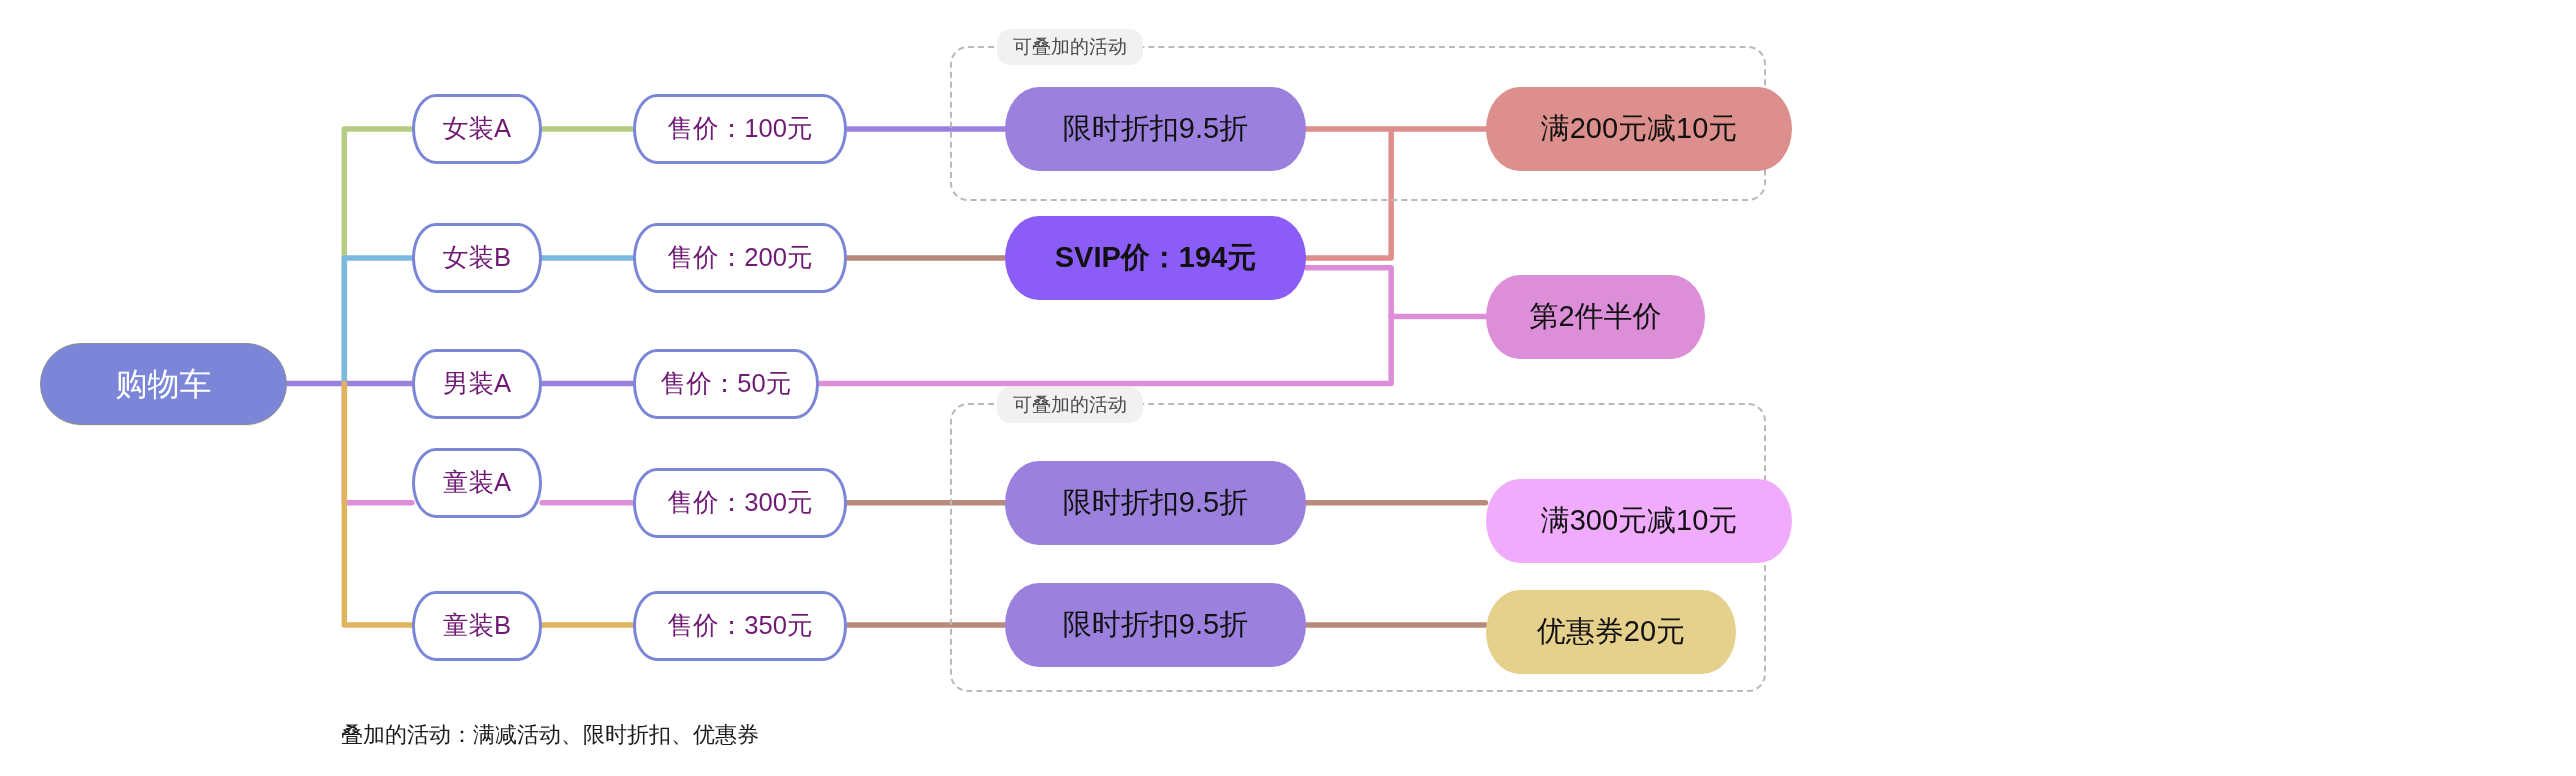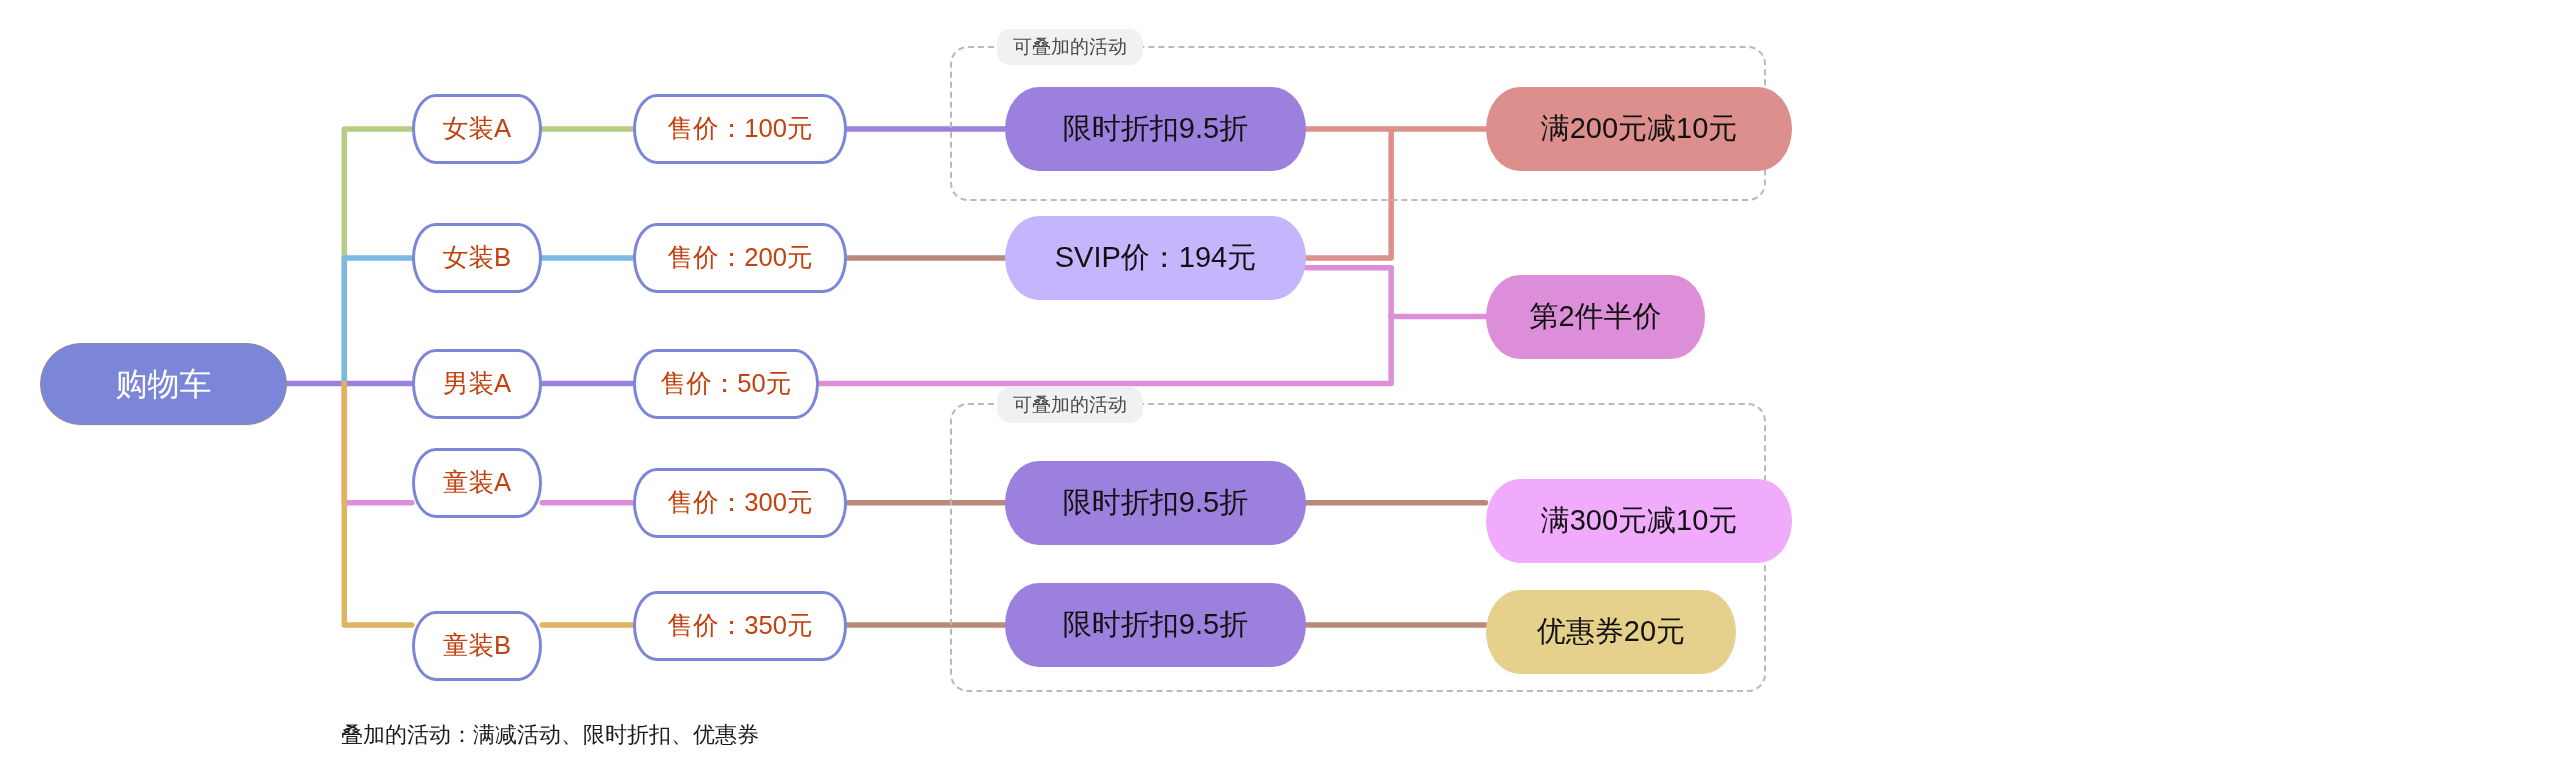--- a/index.html
+++ b/index.html
@@ -10,27 +10,27 @@
   .node{position:absolute;box-sizing:border-box;display:flex;align-items:center;
         justify-content:center;text-align:center;line-height:1.15;}
 
   
   .root{border-radius:608px;background:#7b86d8;color:#ffffff;
         border:1.8px solid #8d8d8d;font-size:32px;font-weight:400;
         box-shadow:0 1.2px 0 rgba(0,0,0,.06);}
 
   
   .outlined{background:#ffffff;border:3.7px solid #7b86d8;border-radius:29px/43px;
-            color:#c2410c;font-size:25.6px;font-weight:400;}
+            color:#701a75;font-size:25.6px;font-weight:400;}
 
   
   .pill{border-radius:37px/46px;color:#111111;font-size:29px;font-weight:400;}
   .pill.lilac   {background:#9b81dd;}
   .pill.salmon  {background:#dc8f8c;}
-  .pill.brown   {background:#c4b5fd;}
+  .pill.brown   {background:#8b5cf6;font-weight:bold;}
   .pill.magenta {background:#dd8ed9;}
   .pill.olive   {background:#f0abfc;margin-top:18px;}
   .pill.sand    {background:#e5d08c;margin-top:7px;}
 
   
   .group{position:absolute;box-sizing:border-box;border:2.4px dashed #b9b9b9;
          border-radius:18px;background:transparent;}
   .group-label{position:absolute;background:#f1f1f1;color:#4a4a4a;
                font-size:19px;padding:4.9px 16px;border-radius:13.4px;white-space:nowrap;}
 
@@ -84,21 +84,21 @@
 
   <div class="group" style="left:950px;top:403px;width:816px;height:289px;"></div>
   <div class="group-label" style="left:997px;top:387px;">可叠加的活动</div>
 
   <div class="node root" style="left:40px;top:343px;width:247px;height:82px;">购物车</div>
 
   <div class="node outlined" style="left:412px;top:94px;width:130px;height:70px;">女装A</div>
   <div class="node outlined" style="left:412px;top:223px;width:130px;height:70px;">女装B</div>
   <div class="node outlined" style="left:412px;top:349px;width:130px;height:70px;">男装A</div>
   <div class="node outlined" style="left:412px;top:448px;width:130px;height:70px;">童装A</div>
-  <div class="node outlined" style="left:412px;top:591px;width:130px;height:70px;margin-top:20px;">童装B</div>
+  <div class="node outlined" style="left:412px;top:591px;width:130px;height:70px;">童装B</div>
 
   <div class="node outlined" style="left:633px;top:94px;width:214px;height:70px;">售价：100元</div>
   <div class="node outlined" style="left:633px;top:223px;width:214px;height:70px;">售价：200元</div>
   <div class="node outlined" style="left:633px;top:349px;width:186px;height:70px;">售价：50元</div>
   <div class="node outlined" style="left:633px;top:468px;width:214px;height:70px;">售价：300元</div>
   <div class="node outlined" style="left:633px;top:591px;width:214px;height:70px;">售价：350元</div>
 
   <div class="node pill lilac" style="left:1005px;top:87px;width:301px;height:84px;">限时折扣9.5折</div>
 
   <div class="node pill salmon" style="left:1486px;top:87px;width:306px;height:84px;">满200元减10元</div>

